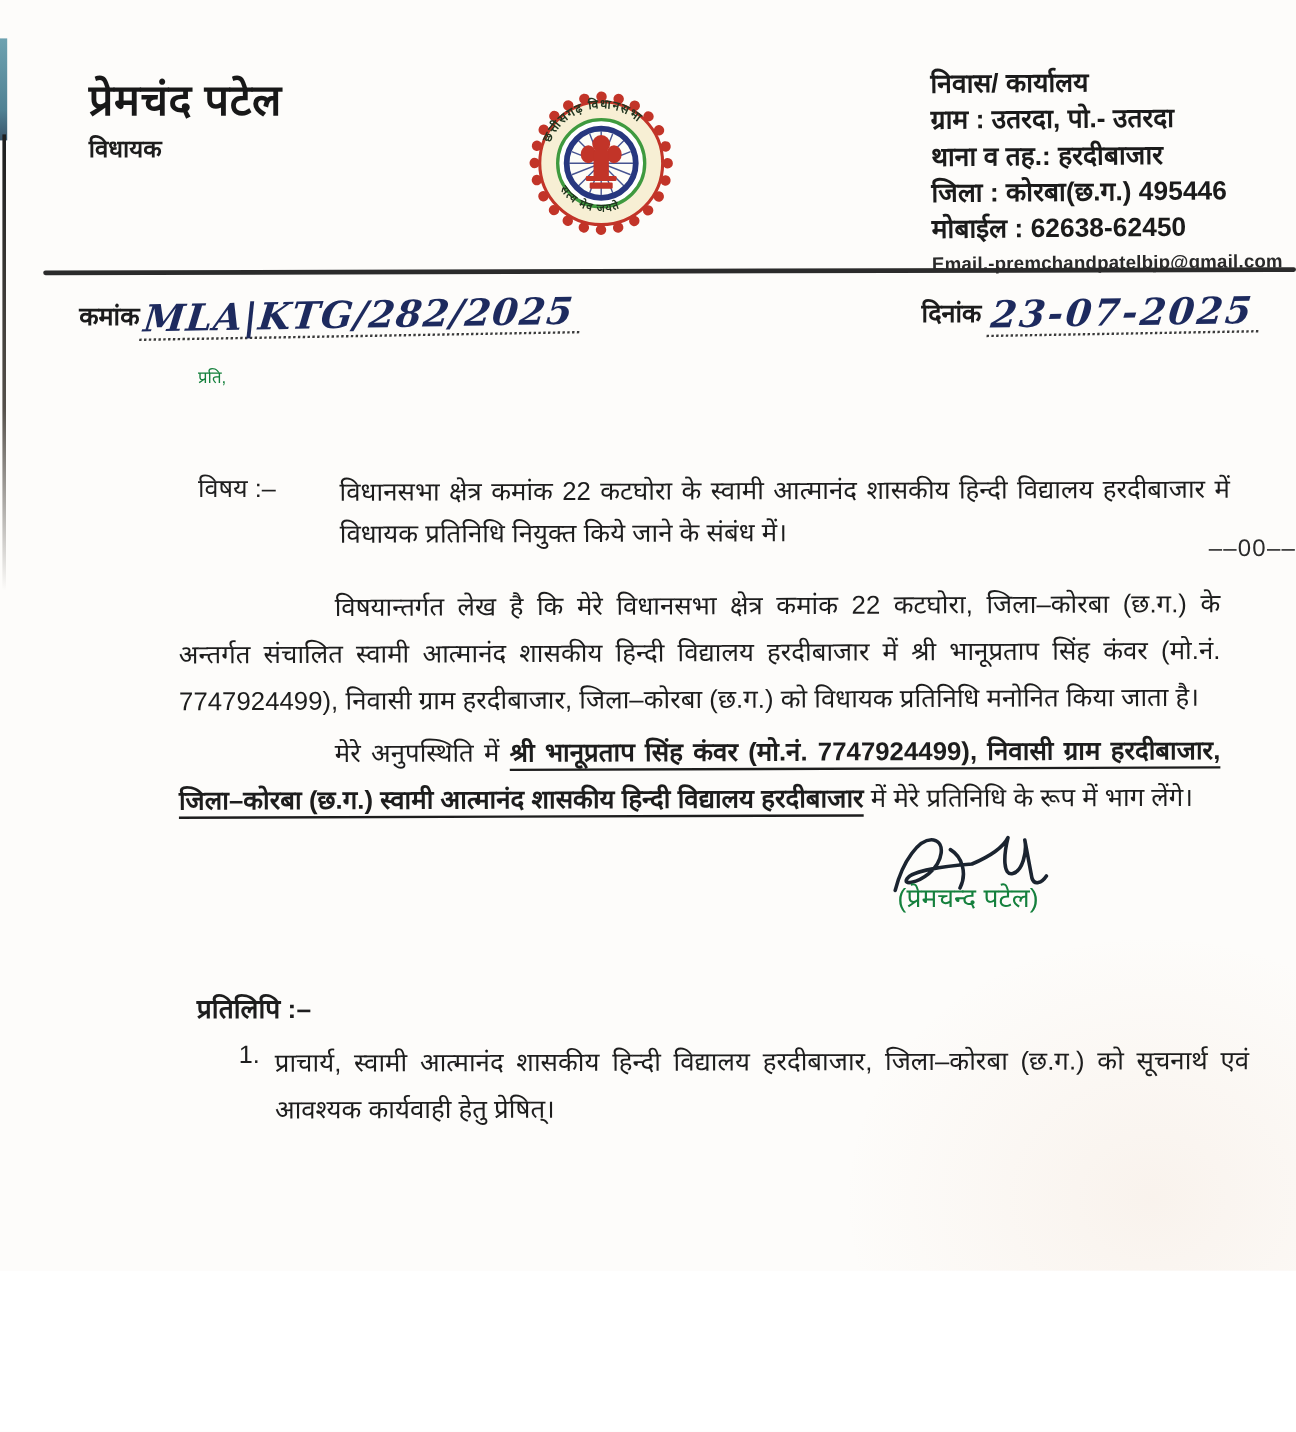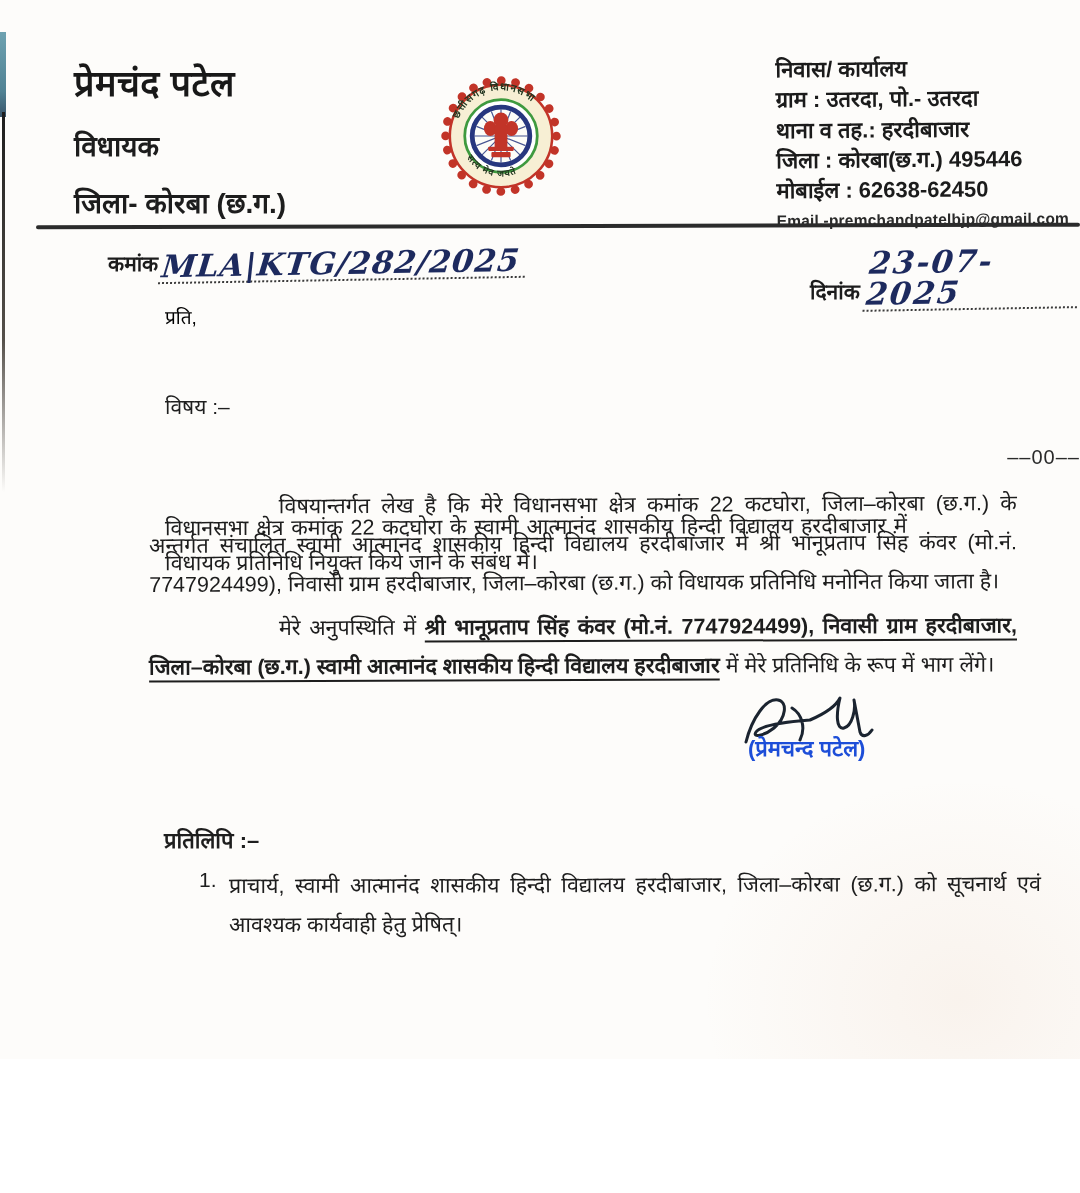--- a/index.html
+++ b/index.html
@@ -14,85 +14,84 @@
   .edge-teal { position:absolute; left:0; top:30; width:6px; height:85px; top:32px;
                background:linear-gradient(180deg,#5e98a8,#3d7488 70%,#24425a); opacity:.9; }
   .edge-line { position:absolute; left:2px; top:112px; width:3px; height:380px;
                background:linear-gradient(180deg,#1d1d1d,#55504a 60%,rgba(90,80,70,0)); }
   .paper-tint { position:absolute; right:0; bottom:0; width:400px; height:300px;
                 background:radial-gradient(ellipse at 70% 80%, rgba(214,160,120,0.10), rgba(214,160,120,0) 65%); }
 
   
   .lh-left { position:absolute; left:74px; top:60px; line-height:1.32; }
   .lh-left .name { font-size:36px; font-weight:700; letter-spacing:.5px; color:#181818; }
-  .lh-left .sub  { font-size:28px; font-weight:700; color:#1d1d1d; margin-top:21px; }
+  .lh-left .sub  { font-size:20px; font-weight:700; color:#1d1d1d; margin-top:4px; }
   .lh-right { position:absolute; left:776px; top:54px; line-height:1.38; transform:rotate(-0.5deg); }
   .lh-right .ln { font-size:22px; font-weight:700; color:#1b1b1b; }
   .lh-right .email { font-size:15.5px; font-weight:700; color:#2a2a2a; margin-top:3px; letter-spacing:.2px; }
 
   .emblem { position:absolute; left:437px; top:72px; width:128px; height:128px; }
 
   .rule { position:absolute; left:36px; right:0; top:224px; height:4px; background:#2b2b2b;
           transform:rotate(-0.15deg); border-radius:2px; }
 
   
-  .ref-label { font-size:21px; font-weight:700; color:#1c1c1c;margin-left:42px; }
+  .ref-label { font-size:21px; font-weight:700; color:#1c1c1c; }
   .ref-no { position:absolute; left:66px; top:248px; display:flex; align-items:flex-end; }
   .ref-date { position:absolute; left:768px; top:246px; display:flex; align-items:flex-end; }
   .handwrite {
     font-family:"DejaVu Serif","Liberation Serif",serif;
     font-style:italic; color:#1d2a5e; font-weight:600;
     transform:skewX(-7deg) rotate(-1deg);
     border-bottom:2px dotted #3a3a3a;
     padding:0 6px 0 2px; line-height:1;
   }
   .ref-no .handwrite { font-size:31px; margin-left:2px; margin-bottom:-4px; letter-spacing:1px; }
   .ref-date .handwrite { font-size:31px; margin-left:6px; margin-bottom:-5px; letter-spacing:2px; }
 
   
-  .to-salut { position:absolute; left:165px; top:304px; font-size:19px; color:#000000; }
+  .to-salut { position:absolute; left:165px; top:304px; font-size:14px; color:#15803d; }
   .to-l1 { position:absolute; left:287px; top:322px; font-size:23px; font-weight:600; color:#1f1f1f; }
   .to-l2 { position:absolute; left:284px; top:353px; font-size:23px; color:#1f1f1f; }
 
   
-  .subject { position:absolute; left:165px; top:392px; width:860px; display:flex;flex-direction:column; }
+  .subject { position:absolute; left:165px; top:392px; width:860px; display:flex; }
   .subject .lbl { font-size:21px; color:#1f1f1f; flex:0 0 118px; }
   .subject .txt { font-size:21.5px; line-height:35px; color:#1d1d1d; width:742px; text-align:justify; transform:rotate(-0.2deg); }
   .divider00 { position:absolute; left:0; top:446px; width:1080px; text-align:right; font-size:20px; color:#2a2a2a; letter-spacing:1px; }
 
   
   .para { position:absolute; left:149px; width:868px; font-size:21.5px; line-height:39px;
           color:#1d1d1d; text-align:justify; }
   .para1 { top:486px; text-indent:130px; transform:rotate(-0.25deg); }
   .para2 { top:608px; text-indent:130px; transform:rotate(-0.2deg); }
   .u { text-decoration:underline; text-decoration-thickness:1.8px; text-underline-offset:6px; font-weight:600; }
 
   
   .sig { position:absolute; left:732px; top:688px; width:190px; height:64px; }
-  .sig-name { position:absolute; left:748px; top:732px; font-size:22px; font-weight:700; color:#1d4ed8; }
+  .sig-name { position:absolute; left:748px; top:732px; font-size:22px; font-weight:400; color:#15803d; }
 
   
   .cc-label { position:absolute; left:164px; top:824px; font-size:22px; color:#1e1e1e;font-weight:bold; }
   .cc-item { position:absolute; left:199px; top:866px; width:842px; display:flex; }
   .cc-item .num { font-size:21px; color:#1e1e1e; flex:0 0 30px; padding-top:2px; }
   .cc-item .txt { font-size:21.5px; line-height:39px; color:#1d1d1d; text-align:justify; transform:rotate(-0.15deg); }
 </style>
 </head>
 <body>
 
 <div class="page">
 
   <div class="edge-teal"></div>
   <div class="edge-line"></div>
   <div class="paper-tint"></div>
 
   <div class="lh-left">
     <div class="name">प्रेमचंद पटेल</div>
     <div class="sub">विधायक</div>
-    <div class="sub">जिला- कोरबा (छ.ग.)</div>
   </div>
 
   <svg class="emblem" viewBox="0 0 120 120" aria-hidden="true">
     <circle cx="60" cy="60" r="52" fill="none" stroke="#c23428" stroke-width="8" stroke-dasharray="0.2 13.4" stroke-linecap="round"></circle>
     <circle cx="60" cy="60" r="48" fill="#f7efd4" stroke="#c23428" stroke-width="2.4"></circle>
     <circle cx="60" cy="60" r="34" fill="#ffffff" stroke="#3f9a3f" stroke-width="2.6"></circle>
     <circle cx="60" cy="60" r="27" fill="#fdfdf8" stroke="#27377f" stroke-width="4.5"></circle>
     <g stroke="#27377f" stroke-width="1.1" opacity="0.85">
       <line x1="60" y1="35" x2="60" y2="85"></line>
       <line x1="35" y1="60" x2="85" y2="60"></line>

